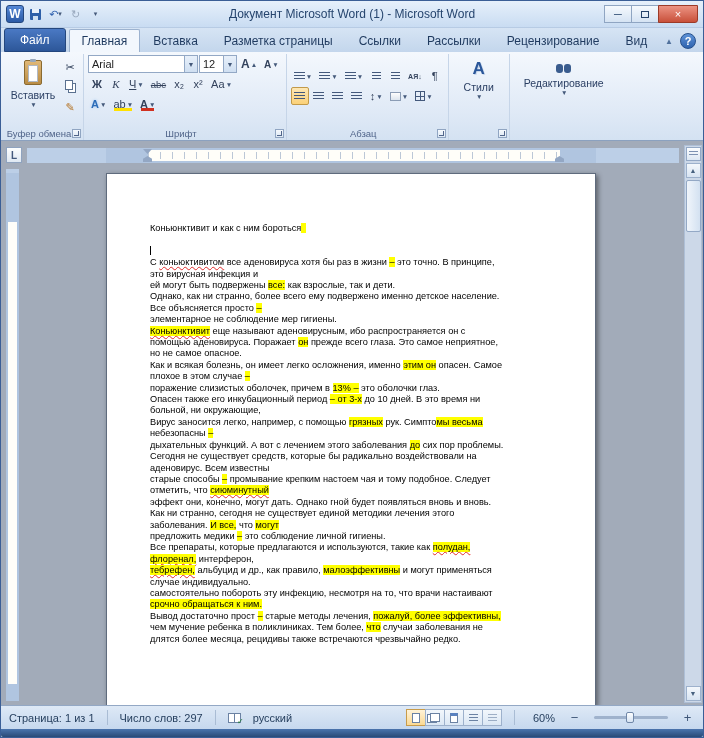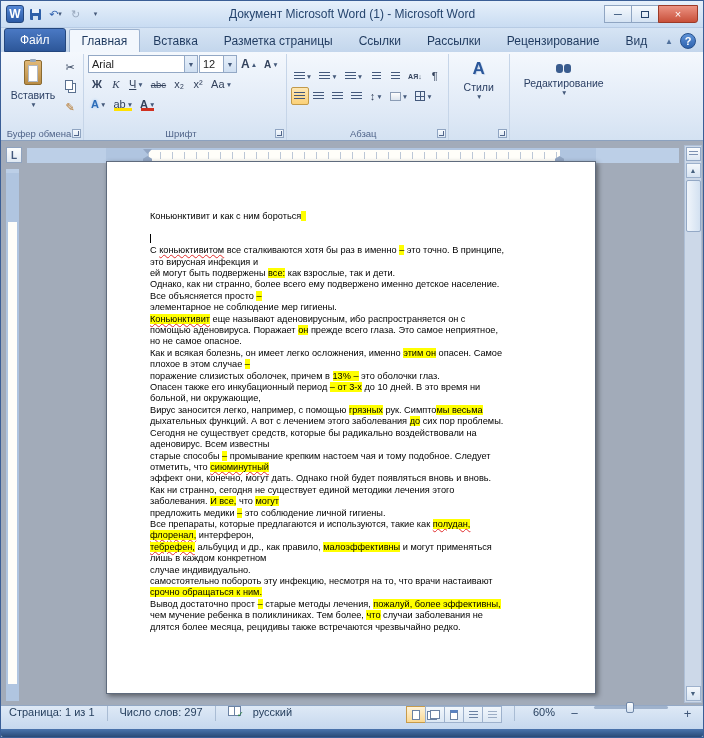--- a/index.html
+++ b/index.html
@@ -76,36 +76,36 @@
 .hr-page{position:absolute;left:79px;width:490px;top:0;bottom:0;background:#b0c5e0}
 .hr-text{position:absolute;left:121px;width:412px;top:2px;bottom:2px;background:#fffef9}
 .hr-ticks{position:absolute;left:121px;width:412px;top:4px;bottom:4px;background:repeating-linear-gradient(to right,#8fa3c0 0 1px,transparent 1px 12px);opacity:.6}
 .mk{position:absolute;background:#93a7c4}
 .mk-first{left:116px;top:1px;width:9px;height:5px;clip-path:polygon(0 0,100% 0,50% 100%)}
 .mk-hang{left:116px;bottom:1px;width:9px;height:6px;clip-path:polygon(50% 0,100% 45%,100% 100%,0 100%,0 45%)}
 .mk-right{left:528px;bottom:1px;width:9px;height:6px;clip-path:polygon(50% 0,100% 45%,100% 100%,0 100%,0 45%)}
 .vruler{position:absolute;left:5px;top:28px;width:13px;bottom:4px;background:#bccfe7}
 .vr-page{position:absolute;left:0;right:0;top:4px;bottom:0;background:#b0c5e0}
 .vr-text{position:absolute;left:2px;right:2px;top:53px;height:462px;background:#fffef9}
-.page{position:absolute;left:105px;top:20px;width:490px;height:533px;background:#fff;border:1px solid #5f6b7d;box-shadow:2px 2px 5px rgba(0,0,0,.45);padding:49px 34px 0 43px}
+.page{position:absolute;left:105px;top:32px;width:490px;height:533px;background:#fff;border:1px solid #5f6b7d;box-shadow:2px 2px 5px rgba(0,0,0,.45);padding:49px 34px 0 43px}
 .dline{font-size:9.2px;line-height:11.4px;min-height:11.4px;white-space:pre;color:#000}
 .hl{background:#ffff00}
 .sp{text-decoration:underline;text-decoration-style:wavy;text-decoration-color:#e02b2b;text-decoration-thickness:1px;text-underline-offset:1px}
 .caret{display:inline-block;width:1px;height:9px;background:#000;vertical-align:-1px}
 
 
 .scroll{position:absolute;right:1px;top:4px;width:18px;bottom:2px;background:#ccd8e8;border:1px solid #aebfd6;display:flex;flex-direction:column;align-items:center}
 .rulbtn{width:15px;height:14px;margin-top:1px;background:linear-gradient(#fcfdfe,#dce7f3);border:1px solid #93a8c5;display:flex;align-items:center;justify-content:center}
 .rulbtn span{width:9px;height:6px;background:repeating-linear-gradient(to bottom,#7d92b2 0 1px,transparent 1px 3px)}
 .sarrow{width:15px;height:15px;background:linear-gradient(#f4f8fc,#d8e4f2);border:1px solid #9db1cc;color:#47617f;font-size:7px;display:flex;align-items:center;justify-content:center;margin-top:2px}
 .sthumb{width:15px;height:52px;margin-top:2px;background:linear-gradient(90deg,#f0f5fb,#d3e1f1);border:1px solid #93a8c5;border-radius:2px}
 .sspacer{flex:1}
 
 
-.statusbar{height:24px;background:linear-gradient(#dee9f6,#c6d8ee);border-top:1px solid #93a8c5;display:flex;font-size:11px;color:#27405f;padding:0 8px;gap:12px;flex:none}
+.statusbar{height:24px;background:linear-gradient(#dee9f6,#c6d8ee);border-top:1px solid #93a8c5;display:flex;align-items:center;font-size:11px;color:#27405f;padding:0 8px;gap:12px;flex:none}
 .ssep{width:1px;height:15px;background:#a9bcd4}
 .book{width:13px;height:10px;background:#fff;border:1px solid #6b82a3;position:relative}
 .book:before{content:"";position:absolute;left:50%;top:0;bottom:0;width:1px;background:#6b82a3}
 .book:after{content:"✓";position:absolute;right:-4px;bottom:-4px;color:#1c7a2e;font-size:8px}
 .viewbtns{display:flex;margin-left:auto}
 .vbtn{width:20px;height:17px;border:1px solid #9db1cc;background:linear-gradient(#f2f7fc,#dbe7f4);display:flex;align-items:center;justify-content:center;margin-left:-1px}
 .vbtn.sel{background:linear-gradient(#fff3d8,#fbd993);border-color:#c79b4b}
 .vpage{width:8px;height:10px;background:#fff;border:1px solid #6b82a3;display:inline-block}
 .vpage.web{border-top:3px solid #5a82c0}
 .vlines{width:9px;height:8px;background:repeating-linear-gradient(to bottom,#6b82a3 0 1px,transparent 1px 3px);display:inline-block}
@@ -327,48 +327,48 @@
     <div class="vruler">
       <div class="vr-page"></div>
       <div class="vr-text"></div>
     </div>
 
     <div class="page">
       <div>
           <div class="dline"><span>Коньюнктивит и как с ним бороться</span><span class="hl">&nbsp;&nbsp;</span></div>
           <div class="dline"></div>
           <div class="dline"><span class="caret"></span></div>
-          <div class="dline"><span>С </span><span class="sp">коньюктивитом</span><span> все сталкиваются хотя бы раз в именно </span><span class="hl">–</span><span> это точно. В принципе,</span></div>
+          <div class="dline"><span>С </span><span class="sp">коньюктивитом</span><span> все аденовируса хотя бы раз в жизни </span><span class="hl">–</span><span> это точно. В принципе,</span></div>
           <div class="dline"><span>это вирусная инфекция и</span></div>
           <div class="dline"><span>ей могут быть подвержены </span><span class="hl">все:</span><span> как взрослые, так и дети.</span></div>
           <div class="dline"><span>Однако, как ни странно, более всего ему подвержено именно детское население.</span></div>
           <div class="dline"><span>Все объясняется просто </span><span class="hl">–</span></div>
           <div class="dline"><span>элементарное не соблюдение мер гигиены.</span></div>
           <div class="dline"><span class="hl sp">Коньюнктивит</span><span> еще называют аденовирусным, ибо распространяется он с</span></div>
           <div class="dline"><span>помощью аденовируса. Поражает </span><span class="hl">он</span><span> прежде всего глаза. Это самое неприятное,</span></div>
           <div class="dline"><span>но не самое опасное.</span></div>
           <div class="dline"><span>Как и всякая болезнь, он имеет легко осложнения, именно </span><span class="hl">этим он</span><span> опасен. Самое</span></div>
           <div class="dline"><span>плохое в этом случае </span><span class="hl">–</span></div>
           <div class="dline"><span>поражение слизистых оболочек, причем в </span><span class="hl">13% –</span><span> это оболочки глаз.</span></div>
           <div class="dline"><span>Опасен также его инкубационный период </span><span class="hl">– от 3-х</span><span> до 10 дней. В это время ни</span></div>
           <div class="dline"><span>больной, ни окружающие,</span></div>
           <div class="dline"><span>Вирус заносится легко, например, с помощью </span><span class="hl">грязных</span><span> рук. Симпто</span><span class="hl">мы весьма</span></div>
+          <div class="dline"><span>небезопасны </span><span class="hl">–</span></div>
           <div class="dline"><span>дыхательных функций. А вот с лечением этого заболевания </span><span class="hl">до</span><span> сих пор проблемы.</span></div>
           <div class="dline"><span>Сегодня не существует средств, которые бы радикально воздействовали на</span></div>
           <div class="dline"><span>аденовирус. Всем известны</span></div>
           <div class="dline"><span>старые способы </span><span class="hl">–</span><span> промывание крепким настоем чая и тому подобное. Следует</span></div>
           <div class="dline"><span>отметить, что </span><span class="hl sp">сиюминутный</span></div>
           <div class="dline"><span>эффект они, конечно, могут дать. Однако гной будет появляться вновь и вновь.</span></div>
           <div class="dline"><span>Как ни странно, сегодня не существует единой методики лечения этого</span></div>
           <div class="dline"><span>заболевания. </span><span class="hl">И все,</span><span> что </span><span class="hl">могут</span></div>
           <div class="dline"><span>предложить медики </span><span class="hl">–</span><span> это соблюдение личной гигиены.</span></div>
           <div class="dline"><span>Все препараты, которые предлагаются и используются, такие как </span><span class="hl sp">полудан,</span></div>
           <div class="dline"><span class="hl sp">флоренал,</span><span> интерферон,</span></div>
           <div class="dline"><span class="hl sp">тебрефен,</span><span> альбуцид и др., как правило, </span><span class="hl">малоэффективны</span><span> и могут применяться</span></div>
-          <div class="dline"><span>лишь в каждом конкретном</span></div>
           <div class="dline"><span>случае индивидуально.</span></div>
           <div class="dline"><span>самостоятельно побороть эту инфекцию, несмотря на то, что врачи настаивают</span></div>
           <div class="dline"><span class="hl">срочно обращаться к ним.</span></div>
           <div class="dline"><span>Вывод достаточно прост </span><span class="hl">–</span><span> старые методы лечения, </span><span class="hl">пожалуй,</span><span class="hl"> более эффективны,</span></div>
           <div class="dline"><span>чем мучение ребенка в поликлиниках. Тем более, </span><span class="hl">что</span><span> случаи заболевания не</span></div>
           <div class="dline"><span>длятся более месяца, рецидивы также встречаются чрезвычайно редко.</span></div>
         </div>
     </div>
 
     <div class="scroll">

